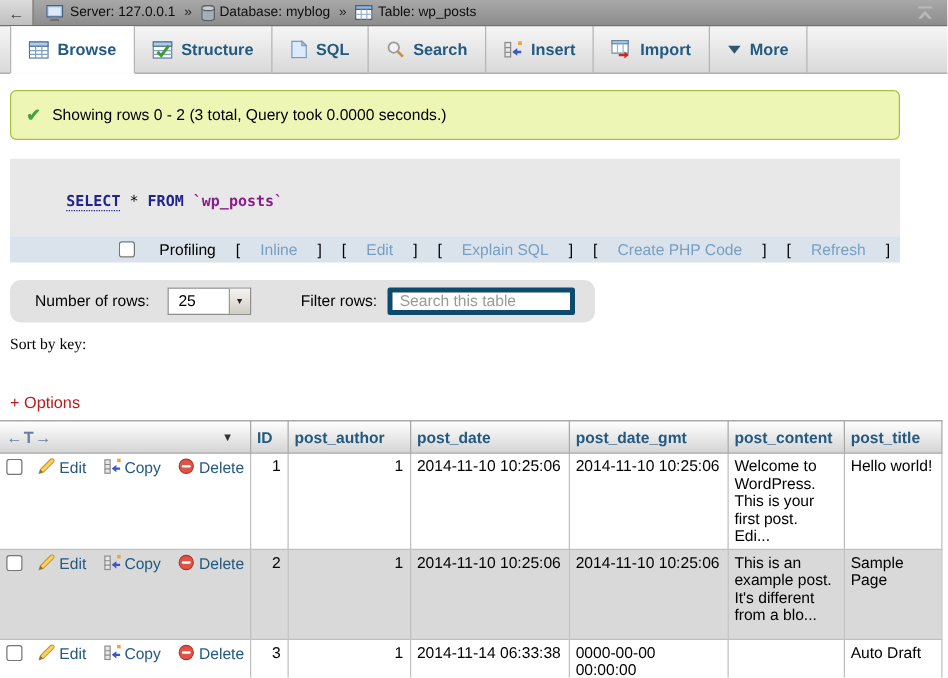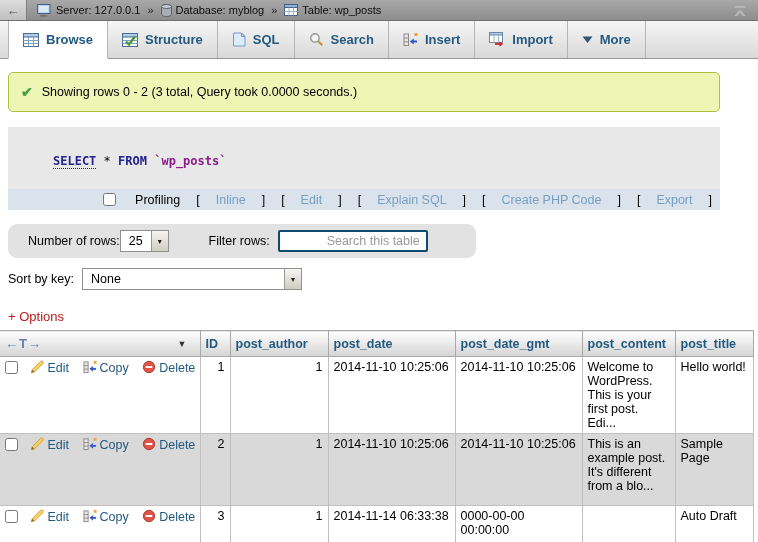--- a/index.html
+++ b/index.html
@@ -55,26 +55,26 @@
 
   .ctrlbar { margin:14px 0 0 8px; width:468px; height:34px; background:#e2e2e2;
              border-radius:9px; display:flex; align-items:center; font-size:12.5px;
              color:#000; padding:0 0 0 20px; }
   .fsel { display:inline-flex; align-items:stretch; background:#fff;
           border:1px solid #8f8f8f; height:22px; cursor:pointer; }
   .fsel .v { padding:3px 8px 0 8px; font-size:12.5px; color:#000; }
   .fsel .b { width:17px; background:linear-gradient(180deg,#f6f5f0,#cfccc2);
              border-left:1px solid #9a9a9a; display:flex; align-items:center;
              justify-content:center; font-size:7px; color:#222; }
-  .filter { width:150px; height:22px; border:2px solid #0c4a6e; border-radius:2px;
-            padding:2px 6px; font:12.5px "Liberation Sans",sans-serif; color:#000;text-align:right; }
+  .filter { width:150px; height:22px; border:4px solid #0c4a6e; border-radius:2px;
+            padding:2px 6px; font:12.5px "Liberation Sans",sans-serif; color:#000; }
   .filter::placeholder { color:#9a9a9a; }
 
-  .sortrow { margin:10px 0 0 8px; display:flex; align-items:center; gap:8px;
-             font-size:12.5px; color:#000; }
+  .sortrow { margin:10px 0 12px 8px; display:flex; align-items:center; gap:8px;
+             font-size:12.5px; color:#000;font-family:Liberation Serif, serif; }
   .optlink { display:inline-block; margin:19px 0 0 8px; color:#b91c1c; font-size:13px; }
 
   
   table.results { margin-top:5px; width:753px; border-collapse:collapse;
                   table-layout:fixed; font-size:12.5px; color:#000; }
   .results th { background:linear-gradient(180deg,#fefefe,#d4d4d4);
                 border:1px solid #a8a8a8; color:#235a81; font-weight:bold;
                 text-align:left; padding:4px 5px; height:26px; cursor:pointer; }
   .results th:first-child { border-left:none; }
   .results td { border:1px solid #c0c0c0; padding:3px 5px; vertical-align:top; }
@@ -227,43 +227,39 @@
       <span class="brk">[</span>
       <a class="plink">Edit</a>
       <span class="brk">]</span>
       <span class="brk">[</span>
       <a class="plink">Explain SQL</a>
       <span class="brk">]</span>
       <span class="brk">[</span>
       <a class="plink">Create PHP Code</a>
       <span class="brk">]</span>
       <span class="brk">[</span>
-      <a class="plink">Export</a>
+      <a class="plink">Refresh</a>
       <span class="brk">]</span>
     </div>
   </div>
 
   
   <div class="ctrlbar">
     <span>Number of rows:</span>
-    <span class="fsel" style="">
+    <span class="fsel" style="margin-left:14px;gap:18px;">
       <span class="v" style="min-width:26px;">25</span>
       <span class="b">▼</span>
     </span>
     <span style="margin-left:40px;">Filter rows:</span>
     <input class="filter" style="margin-left: 8px;" type="text" placeholder="Search this table">
   </div>
 
   
   <div class="sortrow">
     <span>Sort by key:</span>
-    <span class="fsel" style="width:220px;">
-      <span class="v" style="flex:1;">None</span>
-      <span class="b">▼</span>
-    </span>
   </div>
 
   <a class="optlink">+ Options</a>
 
   
   <table class="results">
     <colgroup>
       <col style="width:200px">
         <col style="width:30px">
         <col style="width:98px">

